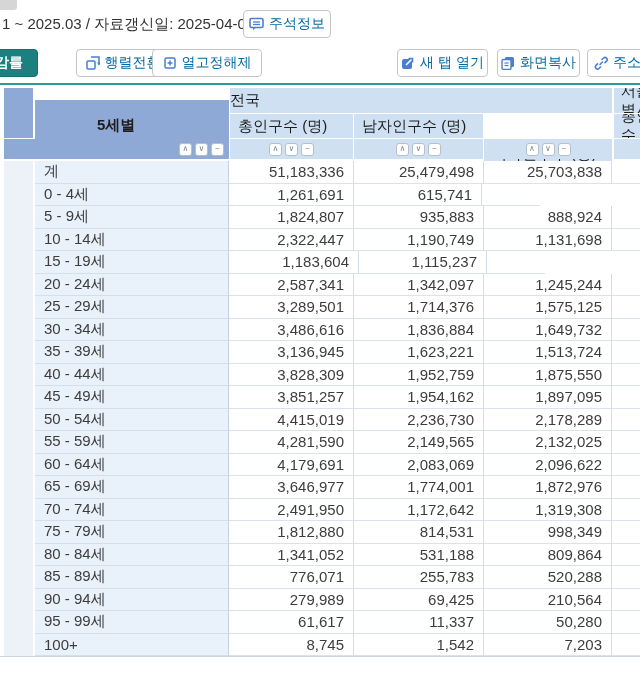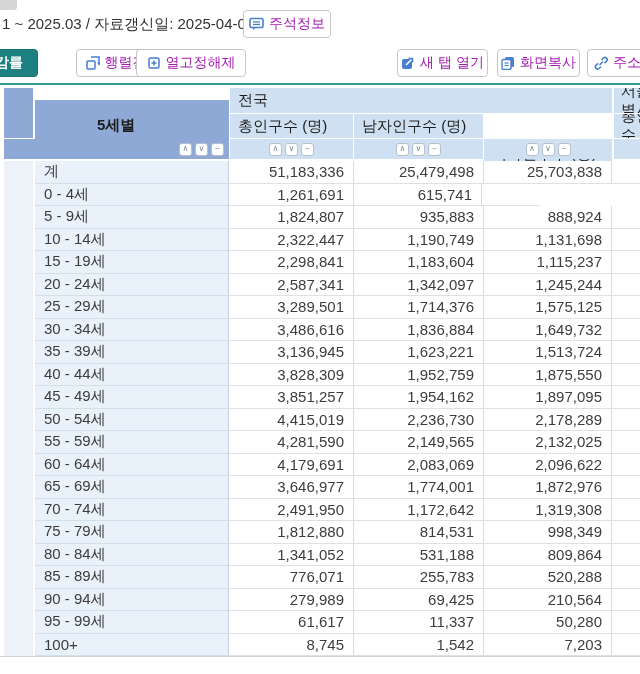--- a/index.html
+++ b/index.html
@@ -5,43 +5,43 @@
   html,body{margin:0;padding:0;}
   .screen{position:relative;width:640px;height:674px;background:#fff;overflow:hidden;
           font-family:"Liberation Sans",sans-serif;color:#333;}
 
   
   .remnant{position:absolute;left:0;top:0;width:17px;height:10px;background:#d6d6d6;border-radius:0 0 3px 0;}
 
   
   .info-text{position:absolute;left:2px;top:15px;font-size:15px;color:#333;white-space:nowrap;}
   .btn{display:inline-flex;align-items:center;justify-content:center;gap:5px;background:#fff;
-       border:1px solid #c6c6c6;border-radius:4px;font-size:14px;color:#a21caf;box-sizing:border-box;
+       border:1px solid #c6c6c6;border-radius:4px;font-size:14px;color:#0369a1;box-sizing:border-box;
        font-family:"Liberation Sans",sans-serif;cursor:pointer;padding:0 6px;white-space:nowrap;}
   .annotation-btn{position:absolute;left:243px;top:10px;height:28px;width:88px;}
 
   
   .toolbar{position:absolute;left:0;top:49px;width:640px;height:28px;}
   .toolbar .btn{position:absolute;top:0;height:28px;}
   .rate-btn{left:-34px;width:72px;background:#1d8080;border-color:#176e6e;color:#fff;font-weight:bold;}
   .transpose-btn{left:50px;width:94px;margin-left:26px;}
-  .unfreeze-btn{left:136px;width:110px;}
+  .unfreeze-btn{left:152px;width:110px;}
   .newtab-btn{left:397px;width:91px;text-align:center;}
   .copy-btn{left:497px;width:83px;}
   .address-btn{left:587px;width:100px;justify-content:flex-start;}
   .teal-rule{position:absolute;left:0;top:83px;width:640px;height:2px;background:#2e9c9c;}
 
   
   .tbl{position:absolute;left:4px;top:88px;width:668px;}
   .hc{position:absolute;box-sizing:border-box;display:flex;align-items:center;font-size:15px;color:#1d1d1d;}
   .dark{background:#8fa9d6;}
   .light{background:#cfe0f2;}
   .h-narrow{left:0;top:0;width:29px;height:50px;}
   .h-agegroup{left:31px;top:12px;width:194px;height:50px;font-weight:bold;padding-left:62px;}
-  .h-region{left:226px;top:0;width:382px;height:25px;padding-left:8px;}
+  .h-region{left:226px;top:0;width:382px;height:25px;}
   .h-next-region{left:610px;top:0;width:56px;height:25px;padding-left:7px;overflow:hidden;}
   .h-col{top:26px;height:24px;padding-left:8px;}
   .h-col1{left:226px;width:123px;}
   .h-col2{left:350px;width:129px;}
   .h-col3{left:480px;width:128px;margin-top:28px;}
   .h-next-col{left:610px;top:26px;width:56px;height:24px;padding-left:7px;overflow:hidden;}
   .s-row{top:51px;height:20px;}
   .s-left{left:0;width:225px;justify-content:flex-end;padding-right:5px;}
   .s-col1{left:226px;width:123px;justify-content:center;}
   .s-col2{left:350px;width:129px;justify-content:center;}
@@ -230,21 +230,20 @@
   <div class="trow">
     <div class="td td-label">10 - 14세</div>
     <div class="td td-v1">2,322,447</div>
     <div class="td td-v2">1,190,749</div>
     <div class="td td-v3">1,131,698</div>
     <div class="td td-next"></div>
   </div>
 
   <div class="trow">
     <div class="td td-label">15 - 19세</div>
-    <div class="td td-v1">2,298,841</div>
     <div class="td td-v2">1,183,604</div>
     <div class="td td-v3">1,115,237</div>
     <div class="td td-next"></div>
   </div>
 
   <div class="trow">
     <div class="td td-label">20 - 24세</div>
     <div class="td td-v1">2,587,341</div>
     <div class="td td-v2">1,342,097</div>
     <div class="td td-v3">1,245,244</div>

